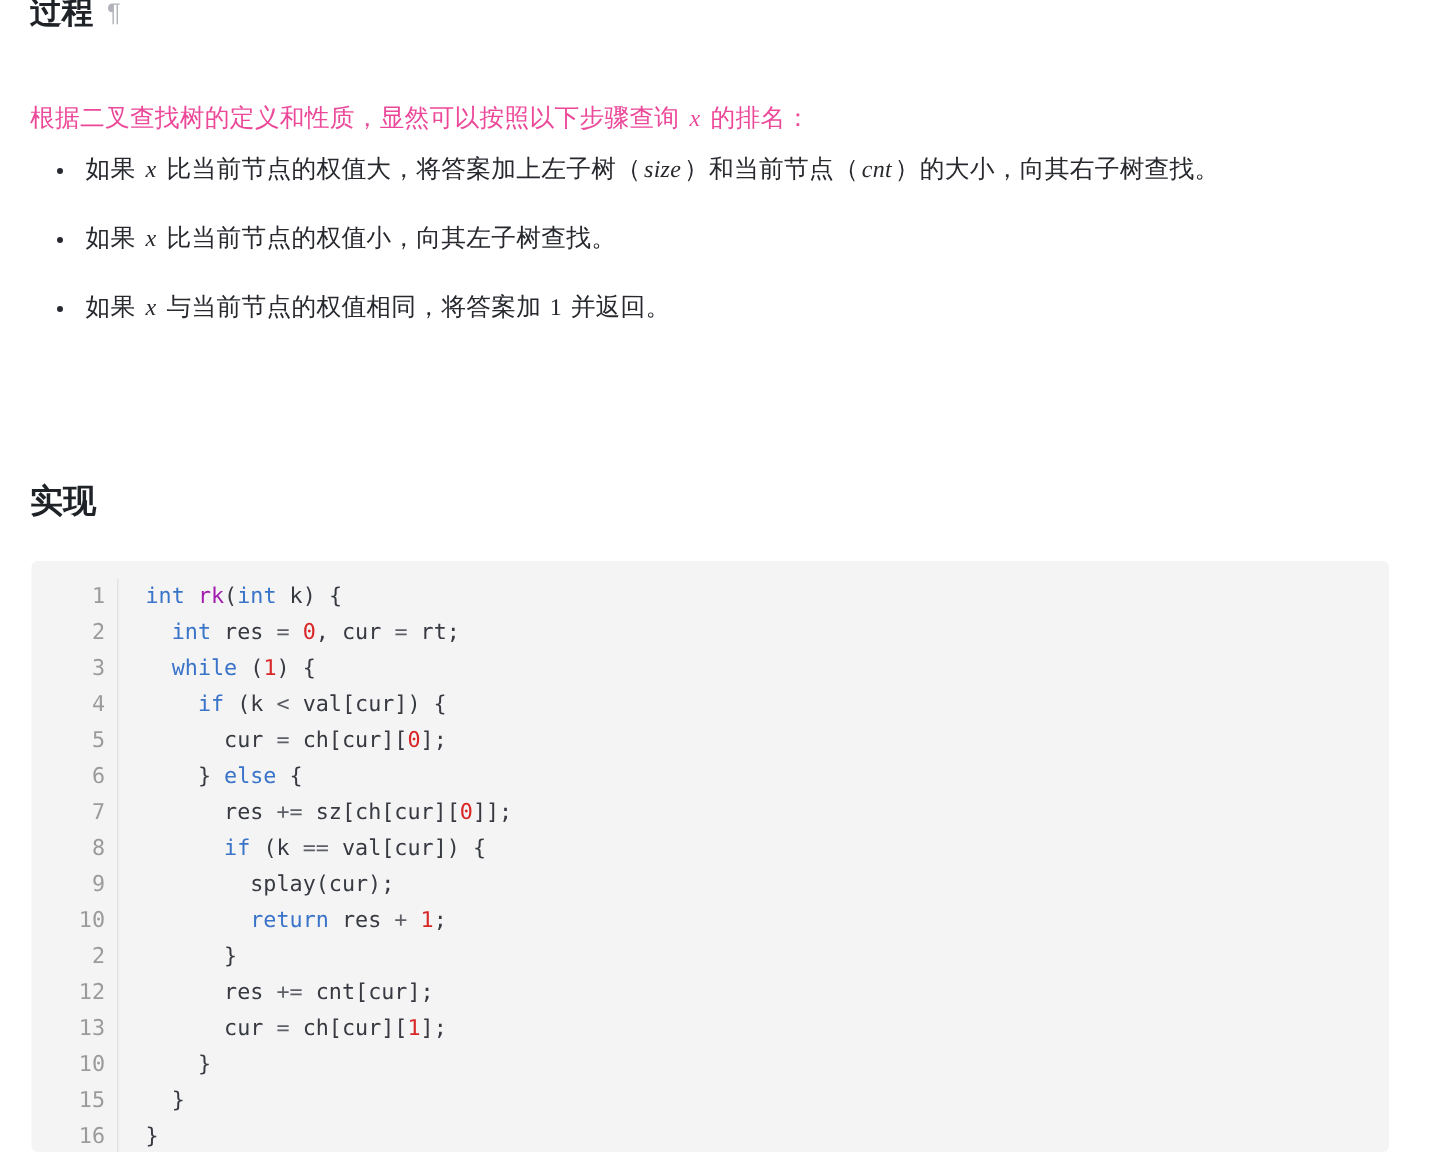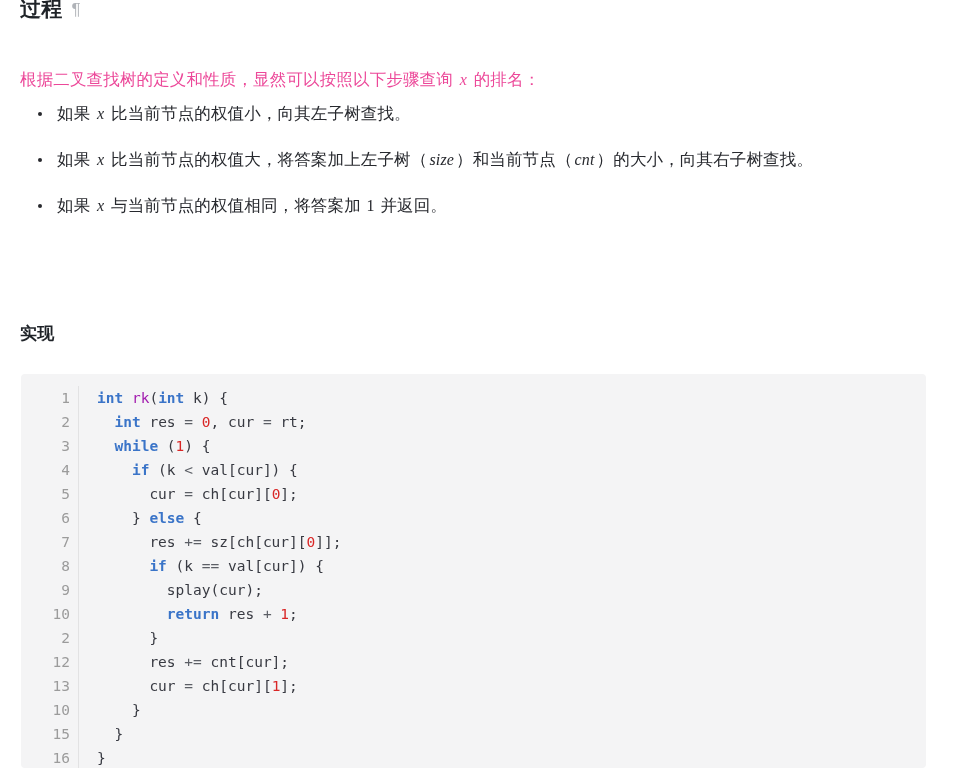--- a/index.html
+++ b/index.html
@@ -41,21 +41,21 @@
     font-size: 17px;
     margin-left: 9px;
     vertical-align: 1px;
   }
 
   .h-sub {
     position: absolute;
     left: 20px;
     top: 322px;
     margin: 0;
-    font-size: 17px;
+    font-size: 22px;
     font-weight: bold;
     line-height: 24px;
     color: #1f2328;
     letter-spacing: 0.2px;
   }
 
   
   .para {
     position: absolute;
     left: 20px;
@@ -143,38 +143,38 @@
   .gutter div { height: 24px; }
   .code-lines {
     flex: 1 1 auto;
     padding-left: 18px;
     white-space: pre;
     color: #383a42;
     overflow: hidden;
   }
   .code-lines div { height: 24px; }
 
-  .tok-kw   { color: #3a74c8; font-weight: bold; }
+  .tok-kw   { color: #3a74c8; }
   .tok-fn   { color: #a21caf; }
   .tok-num  { color: #d92626; }
   .tok-op   { color: #5c5f66; }
   .tok-pl   { color: #383a42; }
 </style>
 </head>
 <body>
 
 <div class="page">
 
   <h2 class="h-section"><span>过程</span><span class="pilcrow">¶</span></h2>
 
   <p class="para" id="intro-para"><span>根据二叉查找树的定义和性质，显然可以按照以下步骤查询 </span><span class="mathvar">x</span><span> 的排名：</span></p>
 
   <ul class="bullets">
+    <li><span>如果 </span><span class="mathvar">x</span><span> 比当前节点的权值大，将答案加上左子树（</span><span class="mathvar">size</span><span>）和当前节点（</span><span class="mathvar">cnt</span><span>）的大小，向其右子树查找。</span></li>
     <li><span>如果 </span><span class="mathvar">x</span><span> 比当前节点的权值小，向其左子树查找。</span></li>
-    <li><span>如果 </span><span class="mathvar">x</span><span> 比当前节点的权值大，将答案加上左子树（</span><span class="mathvar">size</span><span>）和当前节点（</span><span class="mathvar">cnt</span><span>）的大小，向其右子树查找。</span></li>
     <li><span>如果 </span><span class="mathvar">x</span><span> 与当前节点的权值相同，将答案加 </span><span class="mathnum">1</span><span> 并返回。</span></li>
   </ul>
 
 
   <h3 class="h-sub">实现</h3>
 
   <div class="codeblock">
     <div class="code-inner">
       <div class="gutter">
           <div>1</div>

